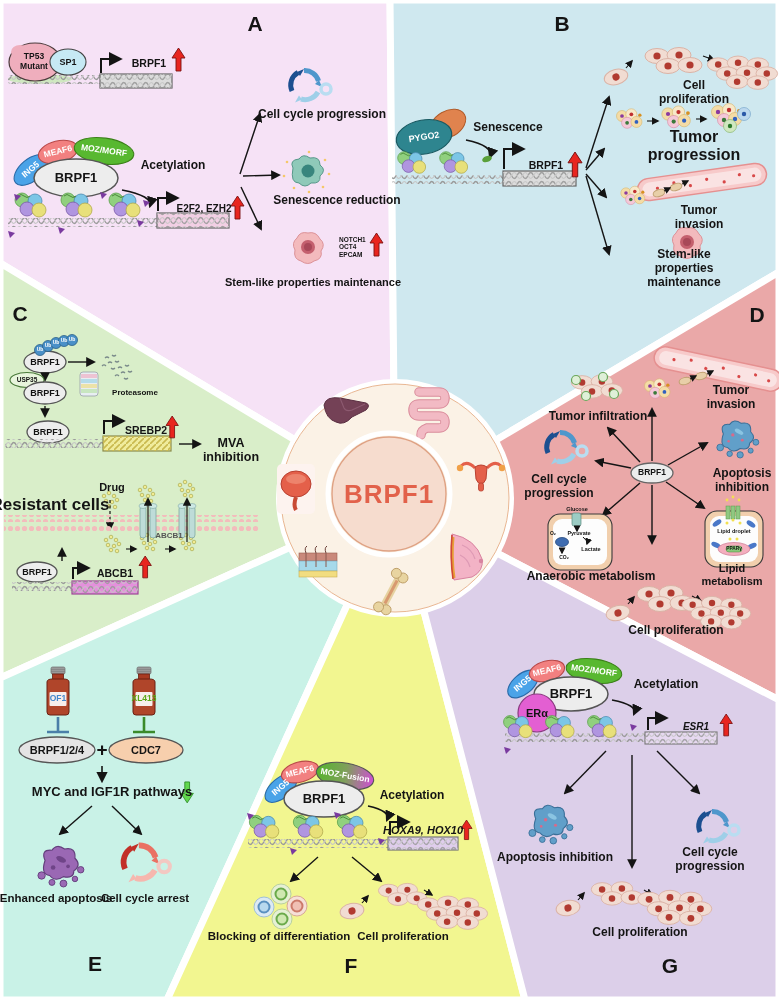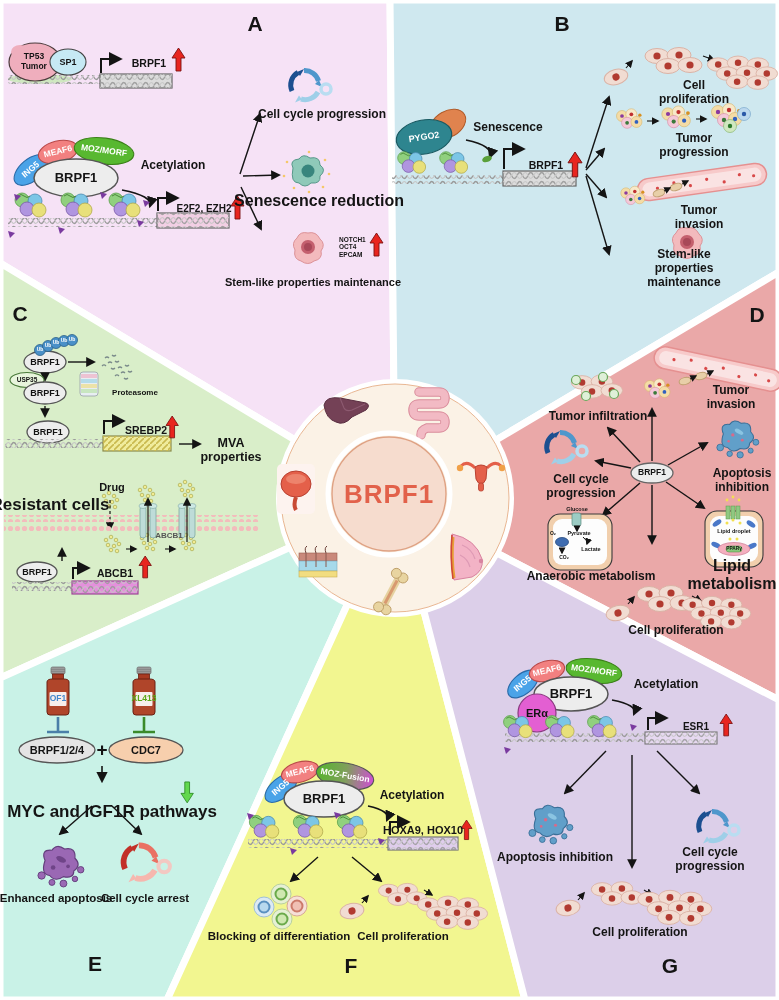--- a/index.html
+++ b/index.html
@@ -2,21 +2,21 @@
 <html><head>
 <meta charset="utf-8">
 <style>
   html,body{margin:0;padding:0;background:#fff}
   #fig{position:relative;width:779px;height:1000px;background:#fff;
        font-family:"Liberation Sans",sans-serif;overflow:hidden}
   #gfx{position:absolute;left:0;top:0;z-index:1}
   .t{position:absolute;transform:translate(-50%,-50%);font-weight:700;color:#141414;
      text-align:center;line-height:1.15;white-space:pre-line;z-index:2}
   .w{color:#fff}
-  .it{}
+  .it{font-style:italic}
   .lab{font-size:21px}
   .r40{transform:translate(-50%,-50%) rotate(-40deg)}
   .r15{transform:translate(-50%,-50%) rotate(-14deg)}
   .r8{transform:translate(-50%,-50%) rotate(8deg)}
   .r10{transform:translate(-50%,-50%) rotate(10deg)}
   .r9m{transform:translate(-50%,-50%) rotate(-9deg)}
   .left{text-align:left;transform:translate(0,-50%)}
 </style>
 </head>
 <body>
@@ -554,91 +554,91 @@
       <path d="M-4,-12 Q6,-8 9,2 M-6,-2 Q2,2 4,10" stroke="#de9ab5" stroke-width="1.2" fill="none"></path>
       <circle cx="15" cy="4" r="2.2" fill="#d884a0"></circle>
     </g>
     <circle cx="389" cy="494" r="61" fill="none" stroke="#fff" stroke-width="5"></circle>
     <circle cx="389" cy="494" r="57" fill="#f6dcce" stroke="#dfa284" stroke-width="1.4"></circle>
   </g>
 </svg>
 
 <div class="t lab" style="left:255px;top:24px">A</div>
 <div class="t" style="left:34px;top:62px;font-size:8.5px">TP53
-Tumor</div>
+Mutant</div>
 <div class="t" style="left:68px;top:62px;font-size:9px">SP1</div>
 <div class="t" style="left:149px;top:63px;font-size:10.5px">BRPF1</div>
 <div class="t w r40" style="left:31px;top:170px;font-size:8.5px">ING5</div>
 <div class="t w r15" style="left:58px;top:152px;font-size:8.5px">MEAF6</div>
 <div class="t w r8" style="left:104px;top:151px;font-size:8.5px">MOZ/MORF</div>
 <div class="t" style="left:76px;top:178px;font-size:13px">BRPF1</div>
 <div class="t" style="left:173px;top:166px;font-size:12px">Acetylation</div>
 <div class="t" style="left:204px;top:209px;font-size:10px">E2F2, EZH2</div>
 <div class="t" style="left:322px;top:115px;font-size:12px">Cell cycle progression</div>
-<div class="t" style="left:319px;top:201px;font-size:16px">Senescence reduction</div>
+<div class="t" style="left:337px;top:201px;font-size:12px">Senescence reduction</div>
 <div class="t left" style="left:339px;top:247px;font-size:6.5px">NOTCH1
 OCT4
 EPCAM</div>
 <div class="t" style="left:313px;top:282px;font-size:11px">Stem-like properties maintenance</div>
 
 <div class="t lab" style="left:562px;top:24px">B</div>
 <div class="t w r9m" style="left:424px;top:137px;font-size:9px">PYGO2</div>
 <div class="t" style="left:508px;top:128px;font-size:12px">Senescence</div>
 <div class="t" style="left:546px;top:165px;font-size:10.5px">BRPF1</div>
 <div class="t" style="left:694px;top:93px;font-size:12px">Cell proliferation</div>
-<div class="t" style="left:694px;top:146px;font-size:12px">Tumor progression</div>
+<div class="t" style="left:694px;top:146px;font-size:16px">Tumor progression</div>
 <div class="t" style="left:699px;top:218px;font-size:12px">Tumor invasion</div>
 <div class="t" style="left:684px;top:269px;font-size:12px">Stem-like properties maintenance</div>
 
 <div class="t lab" style="left:20px;top:314px">C</div>
 <div class="t w" style="left:40px;top:350px;font-size:5px">Ub</div>
 <div class="t w" style="left:48px;top:346px;font-size:5px">Ub</div>
 <div class="t w" style="left:56px;top:343px;font-size:5px">Ub</div>
 <div class="t w" style="left:64px;top:341px;font-size:5px">Ub</div>
 <div class="t w" style="left:72px;top:340px;font-size:5px">Ub</div>
 <div class="t" style="left:45px;top:362px;font-size:9px">BRPF1</div>
 <div class="t" style="left:27px;top:380px;font-size:6.5px">USP35</div>
 <div class="t" style="left:45px;top:393px;font-size:9px">BRPF1</div>
 <div class="t" style="left:135px;top:393px;font-size:8px">Proteasome</div>
 <div class="t" style="left:48px;top:432px;font-size:9px">BRPF1</div>
 <div class="t" style="left:146px;top:430px;font-size:10.5px">SREBP2</div>
 <div class="t" style="left:231px;top:450px;font-size:12.5px">MVA
-properties</div>
+inhibition</div>
 <div class="t" style="left:50px;top:505px;font-size:17px">Resistant cells</div>
 <div class="t" style="left:112px;top:487px;font-size:11px">Drug</div>
 <div class="t" style="left:169px;top:536px;font-size:8px;color:#555">ABCB1</div>
 <div class="t" style="left:37px;top:572px;font-size:9px">BRPF1</div>
 <div class="t" style="left:115px;top:573px;font-size:10.5px">ABCB1</div>
 
 <div class="t lab" style="left:757px;top:315px">D</div>
 <div class="t" style="left:652px;top:473px;font-size:8.5px">BRPF1</div>
 <div class="t" style="left:598px;top:417px;font-size:12px">Tumor infiltration</div>
 <div class="t" style="left:731px;top:398px;font-size:12px">Tumor invasion</div>
-<div class="t" style="left:581px;top:487px;font-size:12px">Cell cycle
+<div class="t" style="left:559px;top:487px;font-size:12px">Cell cycle
 progression</div>
 <div class="t" style="left:742px;top:481px;font-size:12px">Apoptosis
 inhibition</div>
 <div class="t" style="left:577px;top:509px;font-size:5.5px">Glucose</div>
 <div class="t" style="left:579px;top:533px;font-size:5.5px">Pyruvate</div>
 <div class="t" style="left:591px;top:549px;font-size:5.5px">Lactate</div>
 <div class="t" style="left:553px;top:534px;font-size:5px">O₂</div>
 <div class="t" style="left:564px;top:558px;font-size:5px">CO₂</div>
 <div class="t" style="left:591px;top:577px;font-size:12px">Anaerobic metabolism</div>
 <div class="t" style="left:734px;top:531px;font-size:5.5px">Lipid droplet</div>
 <div class="t" style="left:734px;top:549px;font-size:4.8px">PPARγ</div>
-<div class="t" style="left:732px;top:575px;font-size:16px">Lipid metabolism</div>
+<div class="t" style="left:732px;top:575px;font-size:11px">Lipid metabolism</div>
 <div class="t" style="left:676px;top:631px;font-size:12px">Cell proliferation</div>
 
 <div class="t lab" style="left:95px;top:964px">E</div>
 <div class="t" style="left:58px;top:699px;font-size:8.5px;color:#4488cc">OF1</div>
 <div class="t" style="left:144px;top:699px;font-size:8.5px;color:#5aa818">XL413</div>
 <div class="t" style="left:57px;top:750px;font-size:11px">BRPF1/2/4</div>
 <div class="t" style="left:102px;top:750px;font-size:19px">+</div>
 <div class="t" style="left:146px;top:750px;font-size:11px">CDC7</div>
-<div class="t" style="left:112px;top:812px;font-size:17px">MYC and IGF1R pathways</div>
+<div class="t" style="left:112px;top:792px;font-size:13px">MYC and IGF1R pathways</div>
 <div class="t" style="left:56px;top:899px;font-size:11.5px">Enhanced apoptosis</div>
 <div class="t" style="left:145px;top:899px;font-size:11.5px">Cell cycle arrest</div>
 
 <div class="t lab" style="left:351px;top:966px">F</div>
 <div class="t w r40" style="left:281px;top:788px;font-size:8.5px">ING5</div>
 <div class="t w r15" style="left:300px;top:772px;font-size:8.5px">MEAF6</div>
 <div class="t w r10" style="left:345px;top:776px;font-size:8.5px">MOZ-Fusion</div>
 <div class="t" style="left:324px;top:799px;font-size:13px">BRPF1</div>
 <div class="t" style="left:412px;top:796px;font-size:12px">Acetylation</div>
 <div class="t it" style="left:423px;top:830px;font-size:11px">HOXA9, HOX10</div>

